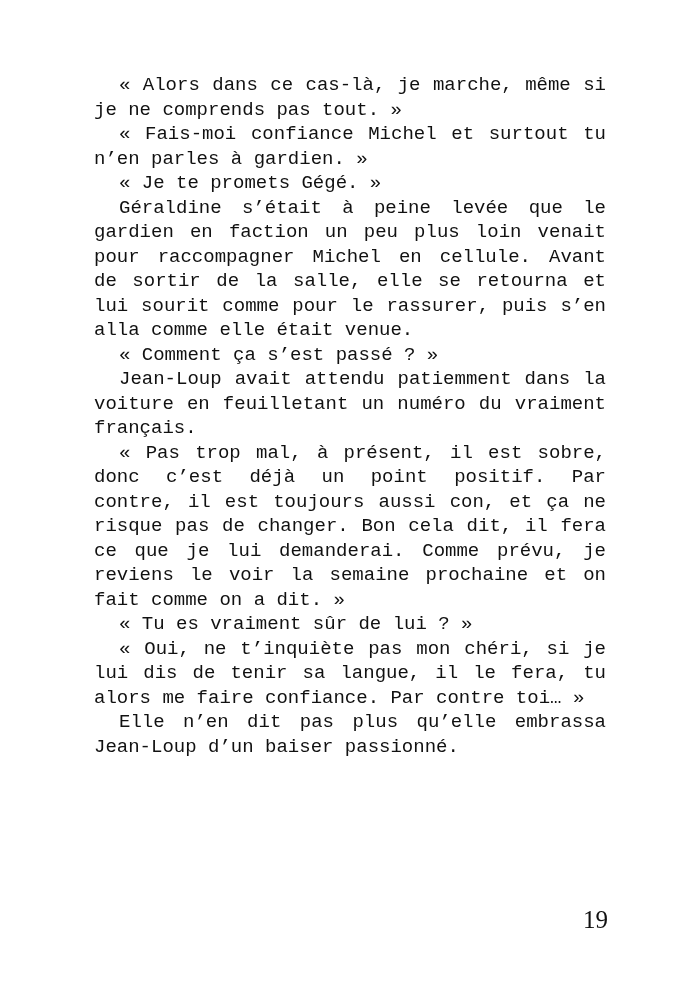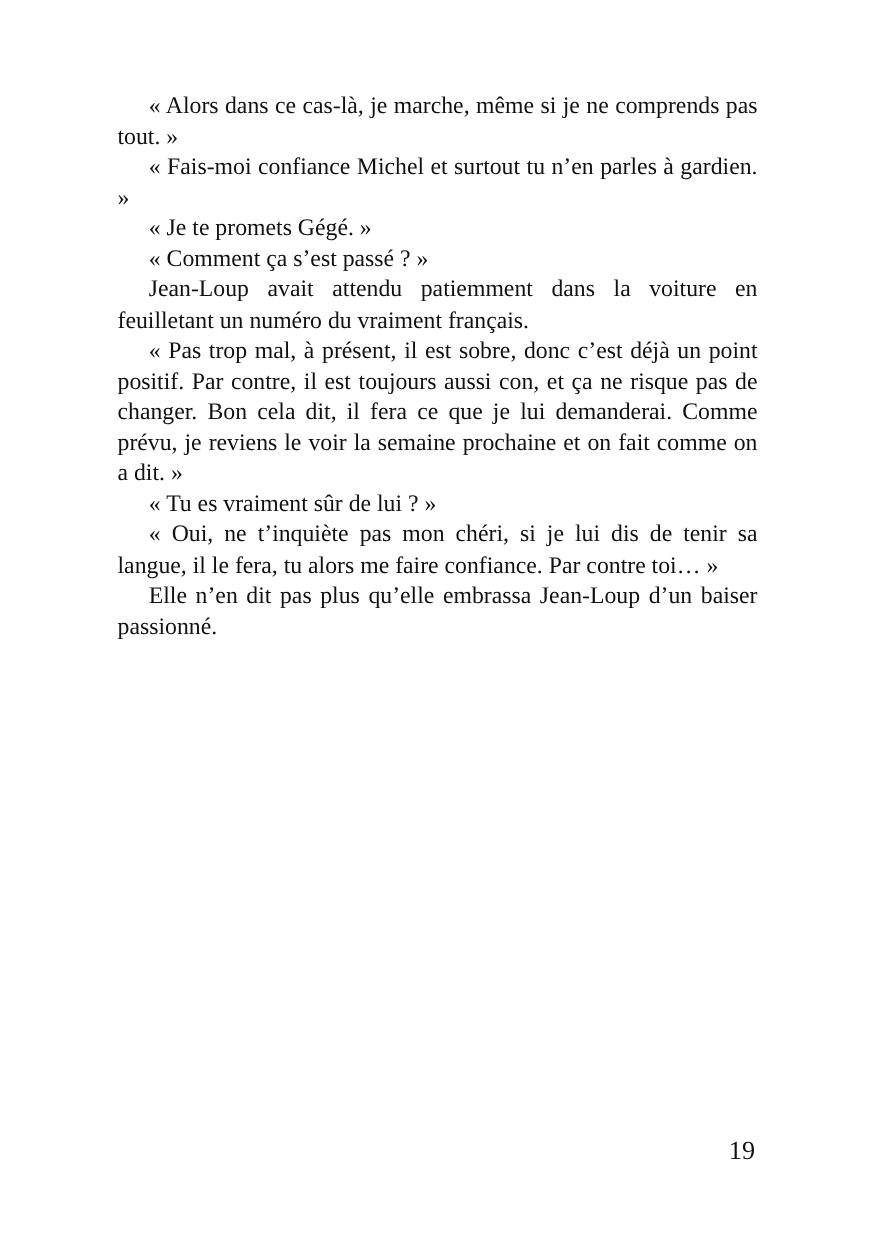--- a/index.html
+++ b/index.html
@@ -21,36 +21,38 @@
       top: 73px;
       width: 512px;
       font-size: 19px;
       line-height: 24.5px;
     }
     .para {
       margin: 0;
       text-indent: 25px;
       text-align: justify;
       hyphens: none;
+      font-family: Liberation Mono, monospace;
     }
     .page-number {
       position: absolute;
       left: 583px;
       top: 908px;
-      font-size: 21px;
+      font-size: 25px;
       line-height: 24px;
     }
   </style>
 </head>
 <body>
 
 <div class="page-text">
   <p class="para">« Alors dans ce cas-là, je marche, même si je ne comprends pas tout. »</p>
   <p class="para">« Fais-moi confiance Michel et surtout tu n’en parles à gardien. »</p>
   <p class="para">« Je te promets Gégé. »</p>
+  <p class="para">Géraldine s’était à peine levée que le gardien en faction un peu plus loin venait pour raccompagner Michel en cellule. Avant de sortir de la salle, elle se retourna et lui sourit comme pour le rassurer, puis s’en alla comme elle était venue.</p>
   <p class="para">« Comment ça s’est passé ? »</p>
   <p class="para">Jean-Loup avait attendu patiemment dans la voiture en feuilletant un numéro du vraiment français.</p>
   <p class="para">« Pas trop mal, à présent, il est sobre, donc c’est déjà un point positif. Par contre, il est toujours aussi con, et ça ne risque pas de changer. Bon cela dit, il fera ce que je lui demanderai. Comme prévu, je reviens le voir la semaine prochaine et on fait comme on a dit. »</p>
   <p class="para">« Tu es vraiment sûr de lui ? »</p>
   <p class="para">« Oui, ne t’inquiète pas mon chéri, si je lui dis de tenir sa langue, il le fera, tu alors me faire confiance. Par contre toi… »</p>
   <p class="para">Elle n’en dit pas plus qu’elle embrassa Jean-Loup d’un baiser passionné.</p>
 </div>
 
 <div class="page-number">19</div>
 

